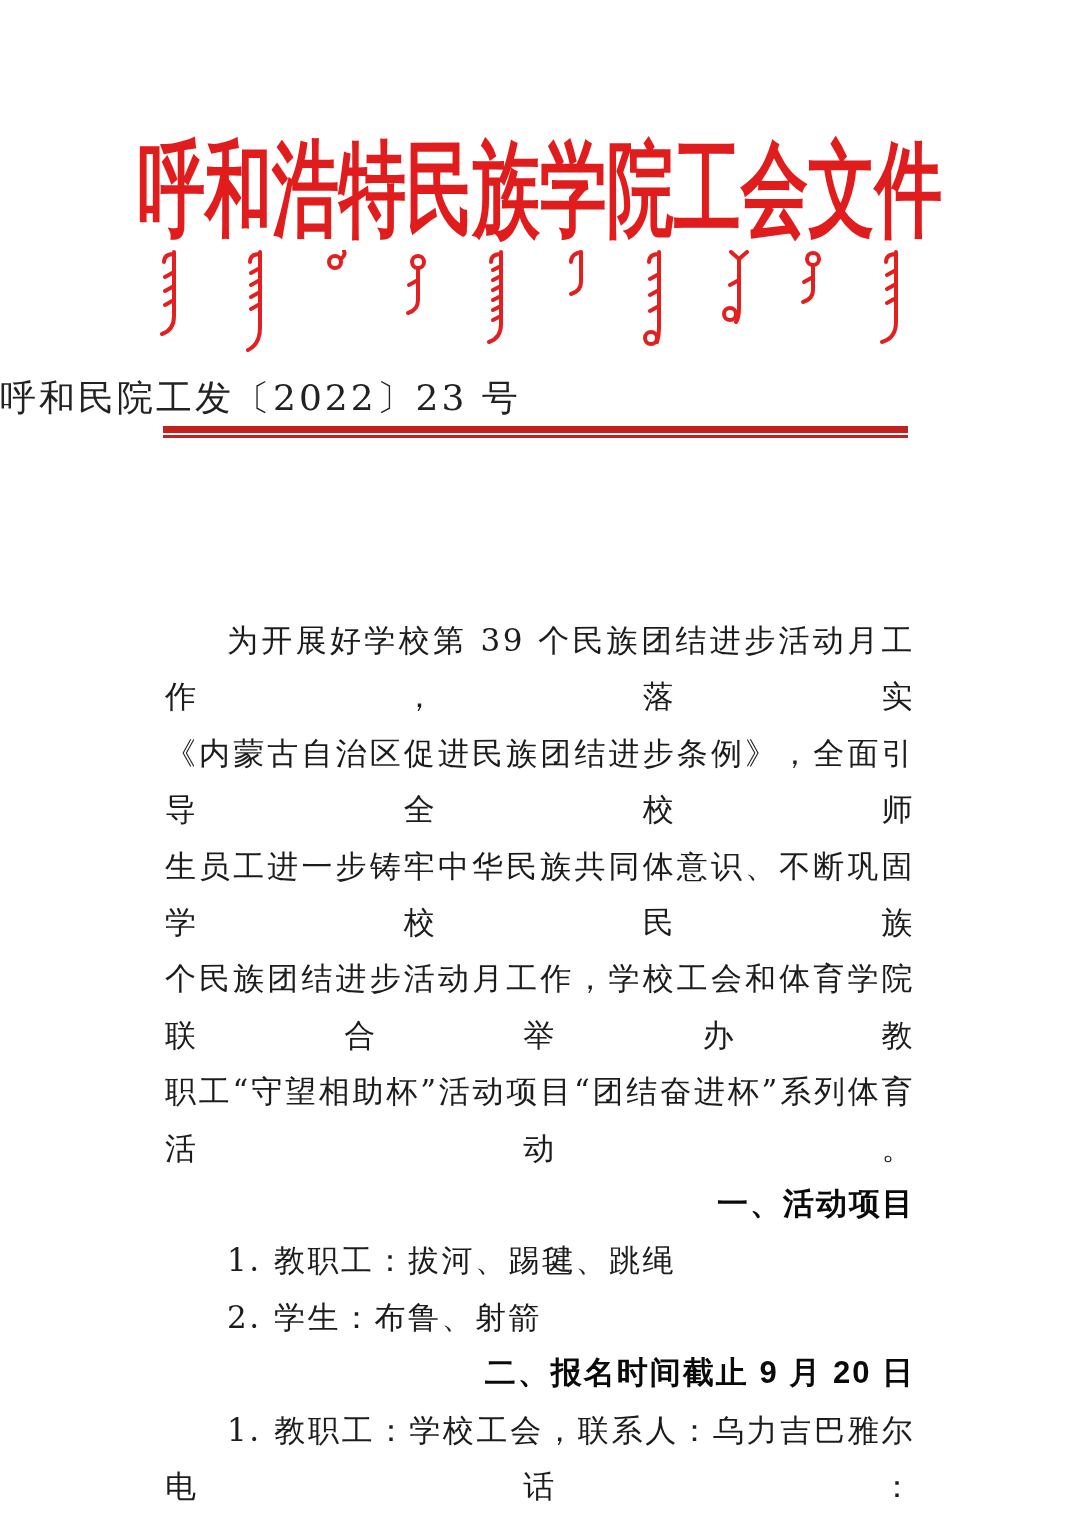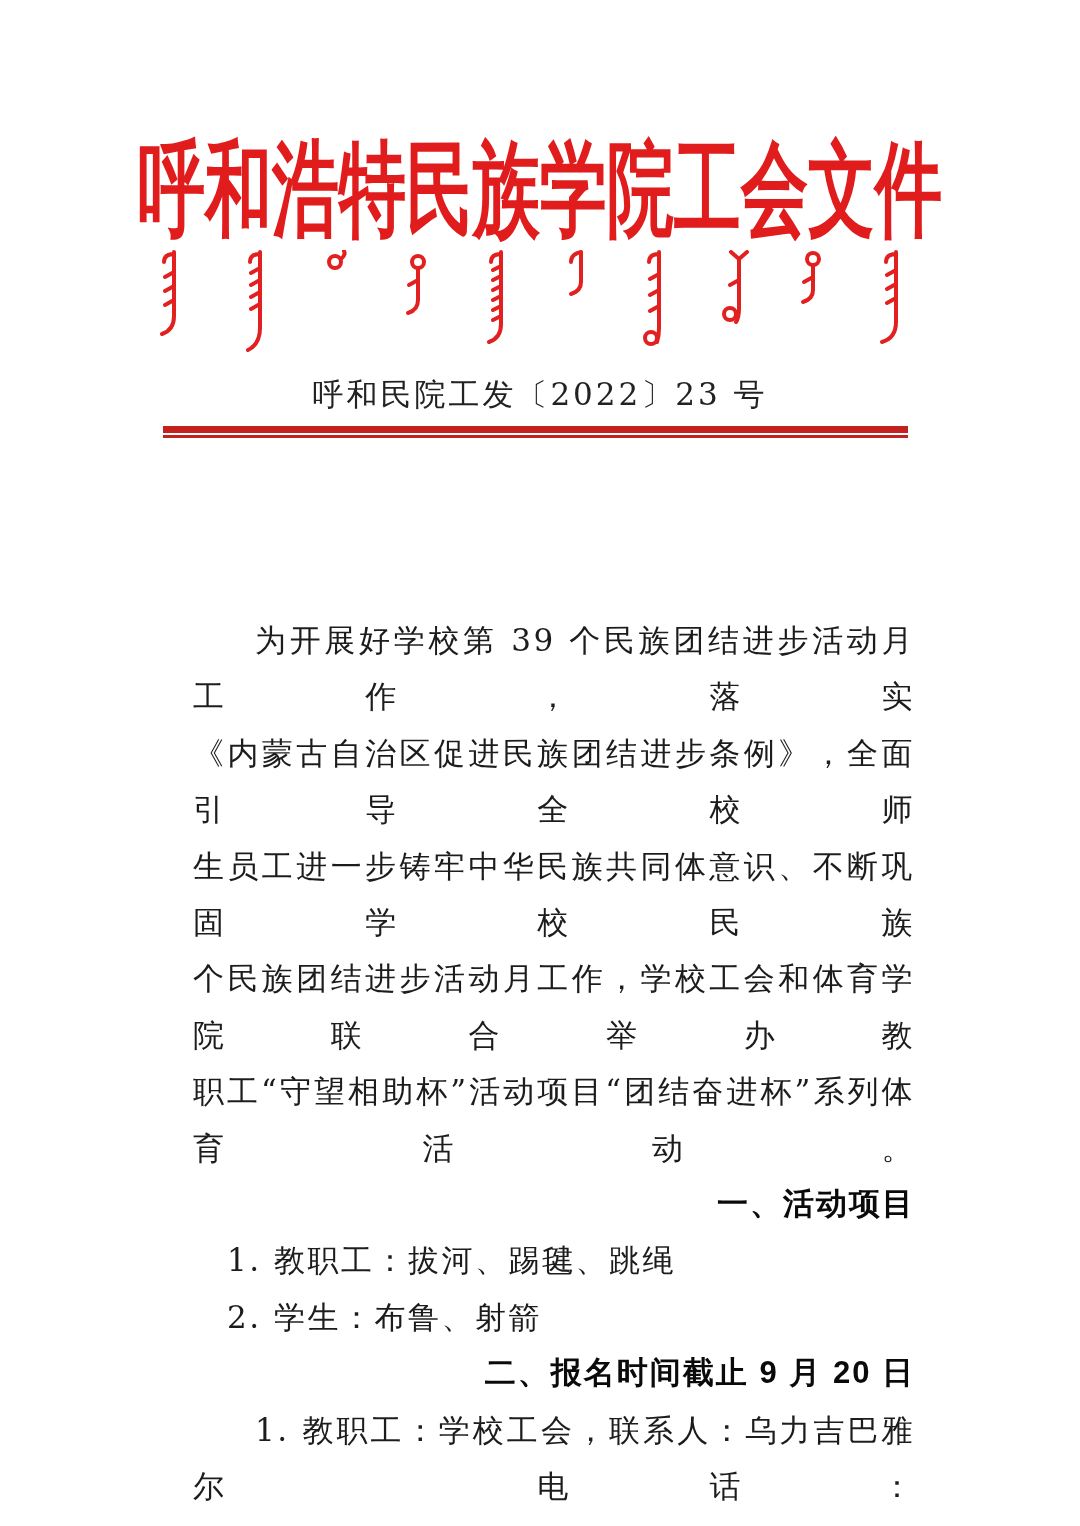--- a/index.html
+++ b/index.html
@@ -14,39 +14,39 @@
     text-align:center;font-size:67px;font-weight:700;line-height:1;
     color:#e01c1c;white-space:nowrap;
     transform:scaleY(1.55);transform-origin:50% 0;
     font-family:"Liberation Serif","DejaVu Serif",serif;
   }
   
   .mongolian{position:absolute;top:250px;left:140px;width:800px;height:108px;}
   .mongolian path,.mongolian circle{stroke:#e32020;fill:none;stroke-width:4;stroke-linecap:round;stroke-linejoin:round;}
   
   .doc-number{
-    position:absolute;top:374px;left:0;width:100%;text-align:center;
-    font-size:31px;letter-spacing:3px;color:#222;
+    position:absolute;top:374px;left:0;width:100%;text-align:left;
+    font-size:36px;letter-spacing:3px;color:#222;
   }
   
   .red-line{
     position:absolute;top:426px;left:163px;width:745px;height:2px;
     border-top:7px solid #c32120;border-bottom:3px solid #c32120;
   }
   
   .title{
     position:absolute;top:451px;left:55px;right:55px;text-align:center;
     font-size:43px;line-height:56px;font-weight:700;color:#050505;
     font-family:"Liberation Serif","DejaVu Serif",serif;letter-spacing:1px;
   }
   
   .body{position:absolute;top:612px;left:165px;width:750px;font-size:31px;color:#1c1c1c;}
   .body .line{line-height:56.4px;letter-spacing:2.5px;}
   .line.indent{text-indent:2em;}
-  .line.fill{text-align:justify;text-align-last:justify;margin-left:28px;}
+  .line.fill{text-align:justify;text-align-last:justify;}
   .line.bold{
     font-weight:700;letter-spacing:2px;
     font-family:"Liberation Sans","DejaVu Sans",sans-serif;color:#0a0a0a;text-align:right;
   }
 </style>
 </head>
 <body>
 
 <div class="page">
 

